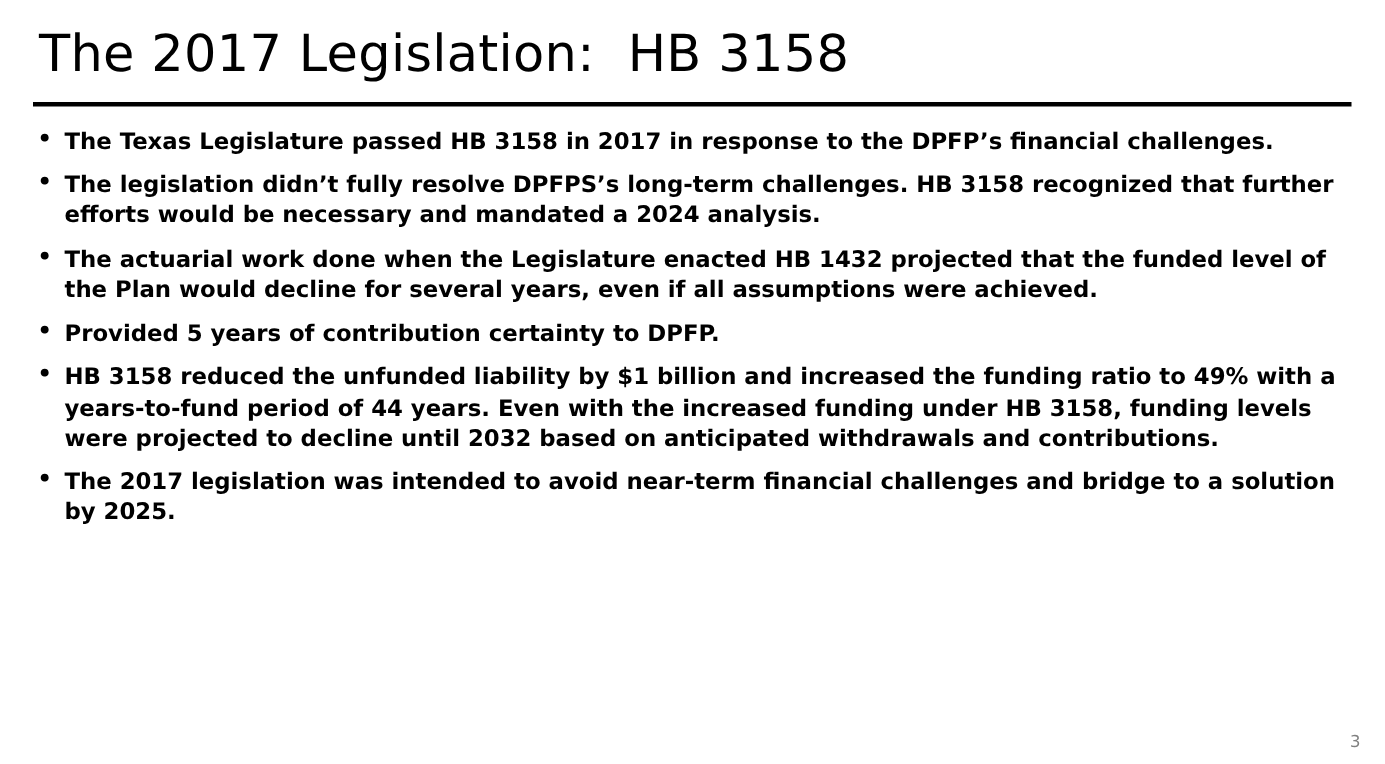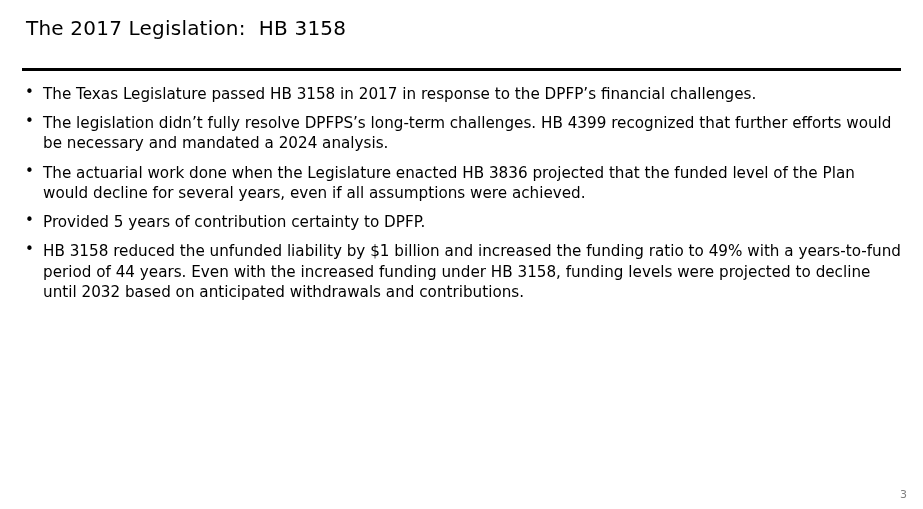--- a/index.html
+++ b/index.html
@@ -18,21 +18,21 @@
     position: relative;
     width: 923px;
     height: 509px;
     box-sizing: border-box;
     padding: 0;
   }
   .slide-title {
     position: absolute;
     left: 26px;
     top: 16px;
-    font-size: 20px;
+    font-size: 34px;
     font-weight: normal;
     letter-spacing: 0.2px;
     color: #000000;
     white-space: pre;
   }
   .title-rule {
     position: absolute;
     left: 22px;
     top: 68px;
     width: 879px;
@@ -48,20 +48,21 @@
     margin: 0;
     padding: 0;
   }
   .bullet-item {
     position: relative;
     padding-left: 21px;
     margin-bottom: 9px;
     font-size: 15.2px;
     line-height: 1.33;
     color: #000000;
+    font-weight: bold;
   }
   .bullet-item::before {
     content: "\2022";
     position: absolute;
     left: 3px;
     top: -1px;
     font-size: 15px;
     line-height: 1.33;
     color: #000000;
   }
@@ -77,21 +78,22 @@
 <body>
 
 <div class="slide">
 
   <div class="slide-title">The 2017 Legislation:  HB 3158</div>
 
   <div class="title-rule"></div>
 
   <ul class="bullet-list">
     <li class="bullet-item">The Texas Legislature passed HB 3158 in 2017 in response to the DPFP’s financial challenges.</li>
-    <li class="bullet-item">The legislation didn’t fully resolve DPFPS’s long-term challenges.  HB 4399 recognized that further efforts would be necessary and mandated a 2024 analysis.</li>
-    <li class="bullet-item">The actuarial work done when the Legislature enacted HB 3836 projected that the funded level of the Plan would decline for several years, even if all assumptions were achieved.</li>
+    <li class="bullet-item">The legislation didn’t fully resolve DPFPS’s long-term challenges.  HB 3158 recognized that further efforts would be necessary and mandated a 2024 analysis.</li>
+    <li class="bullet-item">The actuarial work done when the Legislature enacted HB 1432 projected that the funded level of the Plan would decline for several years, even if all assumptions were achieved.</li>
     <li class="bullet-item">Provided 5 years of contribution certainty to DPFP.</li>
     <li class="bullet-item">HB 3158 reduced the unfunded liability by $1 billion and increased the funding ratio to 49% with a years-to-fund period of 44 years.  Even with the increased funding under HB 3158, funding levels were projected to decline until 2032 based on anticipated withdrawals and contributions.</li>
+    <li class="bullet-item">The 2017 legislation was intended to avoid near-term financial challenges and bridge to a solution by 2025.</li>
   </ul>
 
   <div class="page-number">3</div>
 
 </div>
 
 </body></html>

